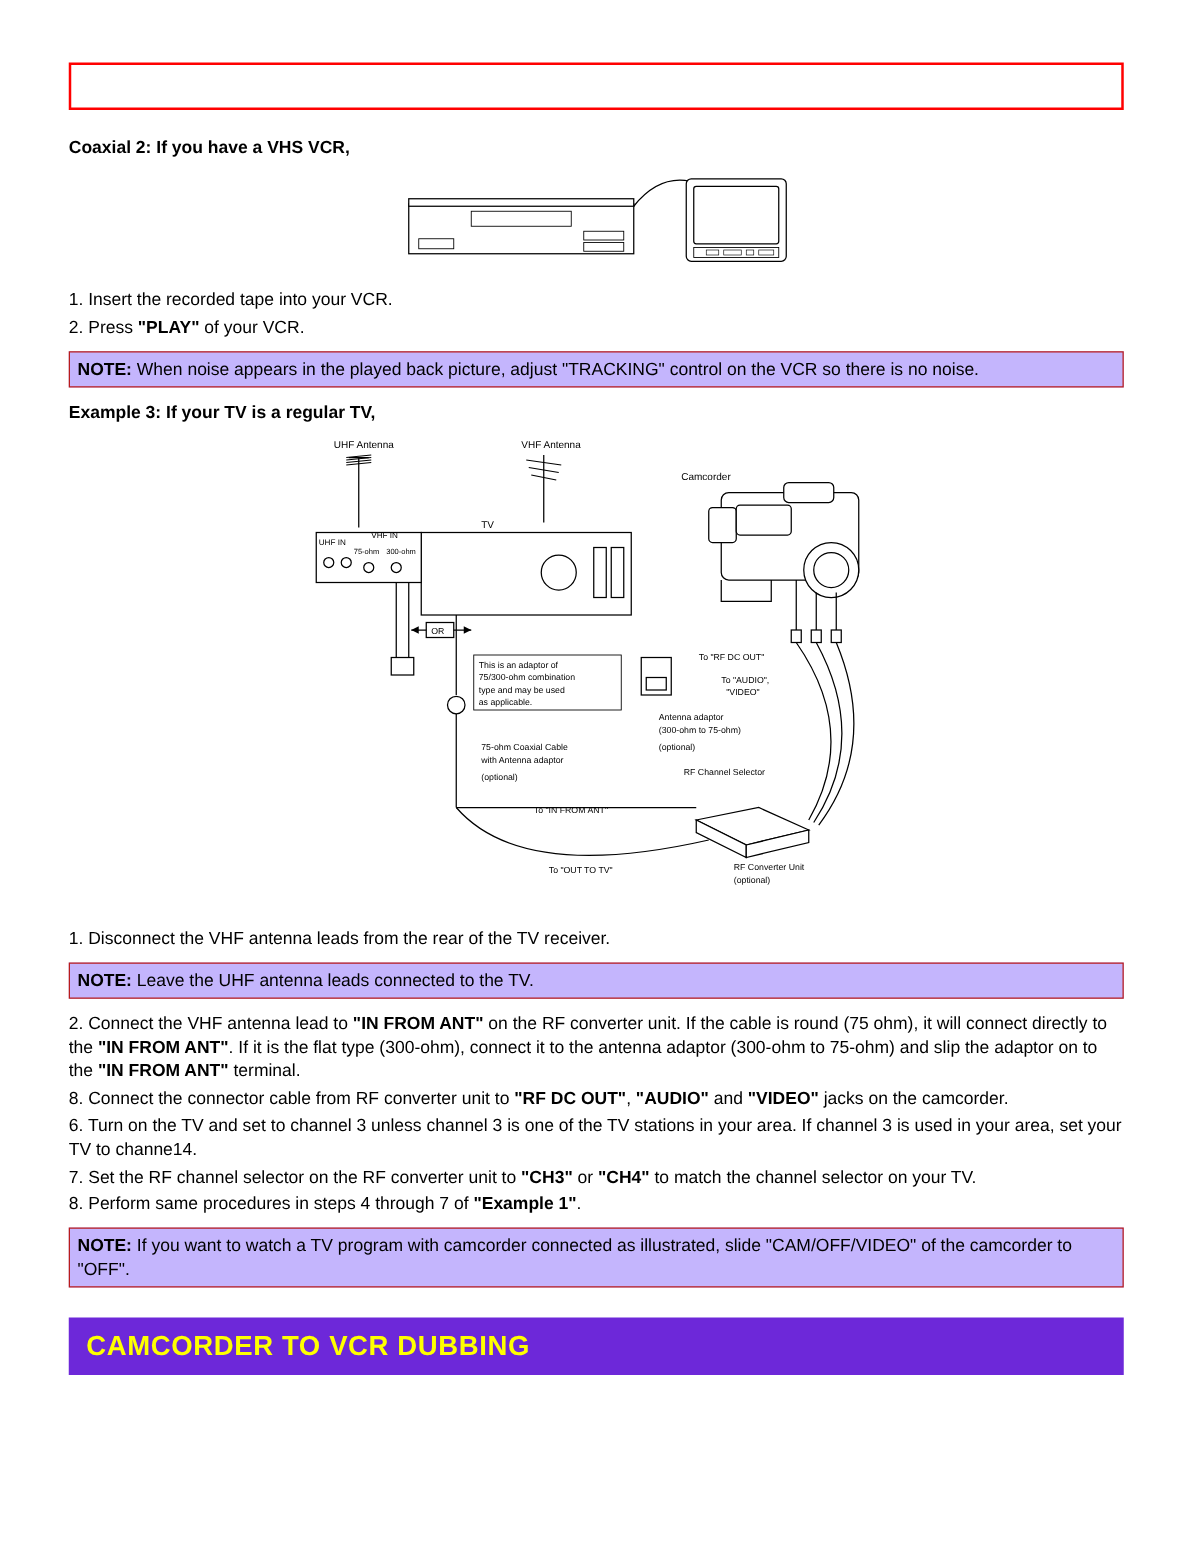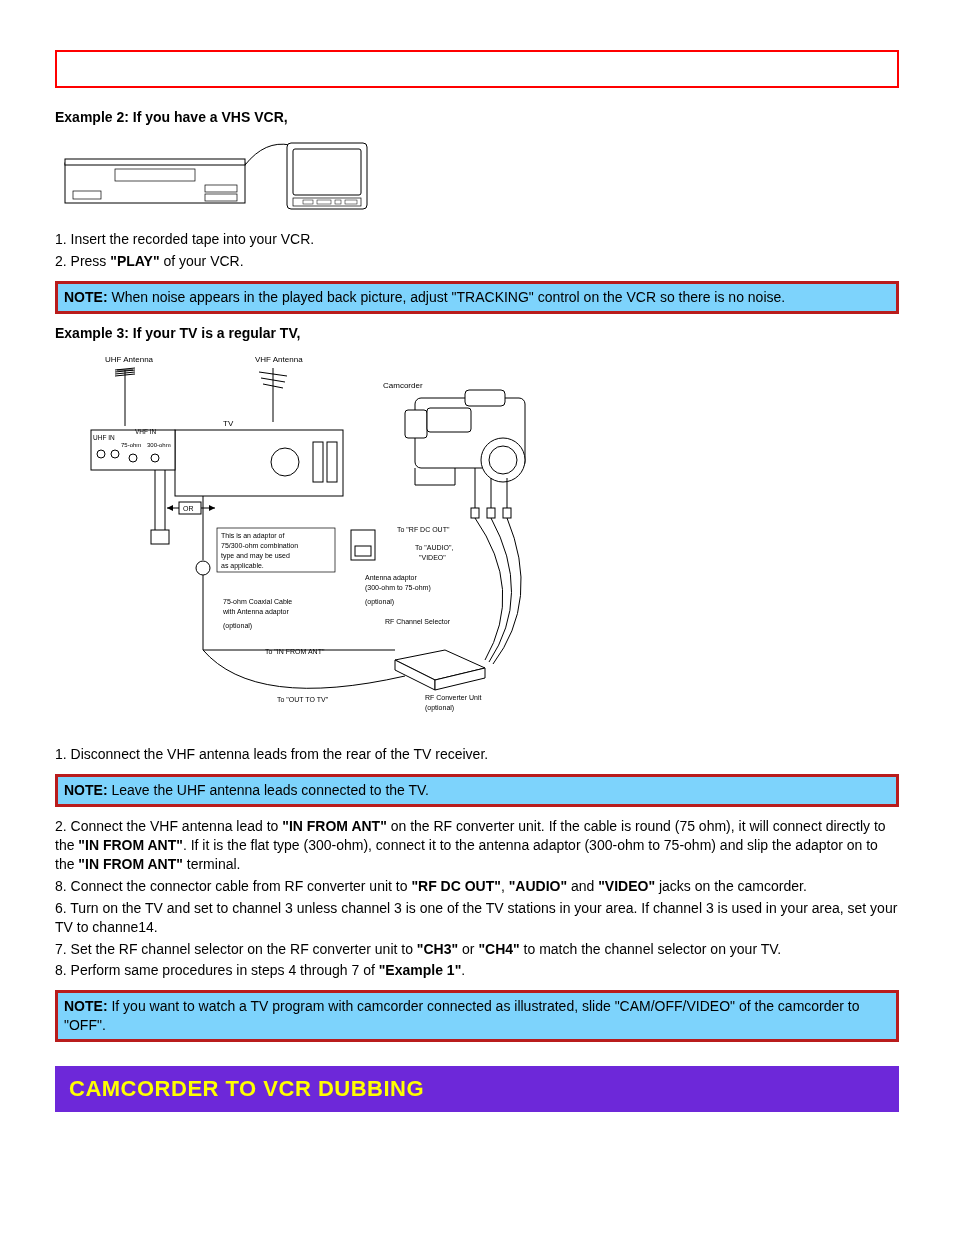--- a/index.html
+++ b/index.html
@@ -21,27 +21,28 @@
     margin-bottom: 20px;
   }
   .bold { font-weight: bold; }
   p { margin: 0 0 3px 0; line-height: 1.35; }
   .para { margin: 0 0 3px 0; line-height: 1.35; }
   .heading {
     font-weight: bold;
     margin: 8px 0 6px 0;
   }
   .note-box {
-    background: #7dd3fc;
-    border: 3px solid #b91c1c;
+    background: #c4b5fd;
+    border: 1px solid #b91c1c;
     padding: 4px 6px;
     margin: 10px 0;
     line-height: 1.35;
   }
   .figure {
+    text-align: center;
     margin: 8px 0 12px 0;
   }
   .figure svg { display: inline-block; }
   .section-banner {
     background: #6d28d9;
     color: #ffff00;
     font-weight: bold;
     font-size: 22px;
     padding: 10px 14px;
     margin-top: 24px;
@@ -49,21 +50,21 @@
   }
   .svg-label { font-size: 8px; font-family: Arial, sans-serif; }
 </style>
 </head>
 <body>
 
 <div class="page">
 
   <div class="red-box-top"></div>
 
-  <p class="heading">Example 2: If you have a VHS VCR,</p>
+  <p class="heading">Coaxial 2: If you have a VHS VCR,</p>
 
   <div class="figure">
     <svg width="320" height="80" viewBox="0 0 320 80">
 
       <rect x="10" y="28" width="180" height="40" fill="#fff" stroke="#000" stroke-width="1"></rect>
       <rect x="10" y="24" width="180" height="6" fill="#fff" stroke="#000" stroke-width="1"></rect>
       <rect x="60" y="34" width="80" height="12" fill="#fff" stroke="#000" stroke-width="0.7"></rect>
       <rect x="18" y="56" width="28" height="8" fill="#fff" stroke="#000" stroke-width="0.7"></rect>
       <rect x="150" y="50" width="32" height="7" fill="#fff" stroke="#000" stroke-width="0.7"></rect>
       <rect x="150" y="59" width="32" height="7" fill="#fff" stroke="#000" stroke-width="0.7"></rect>

